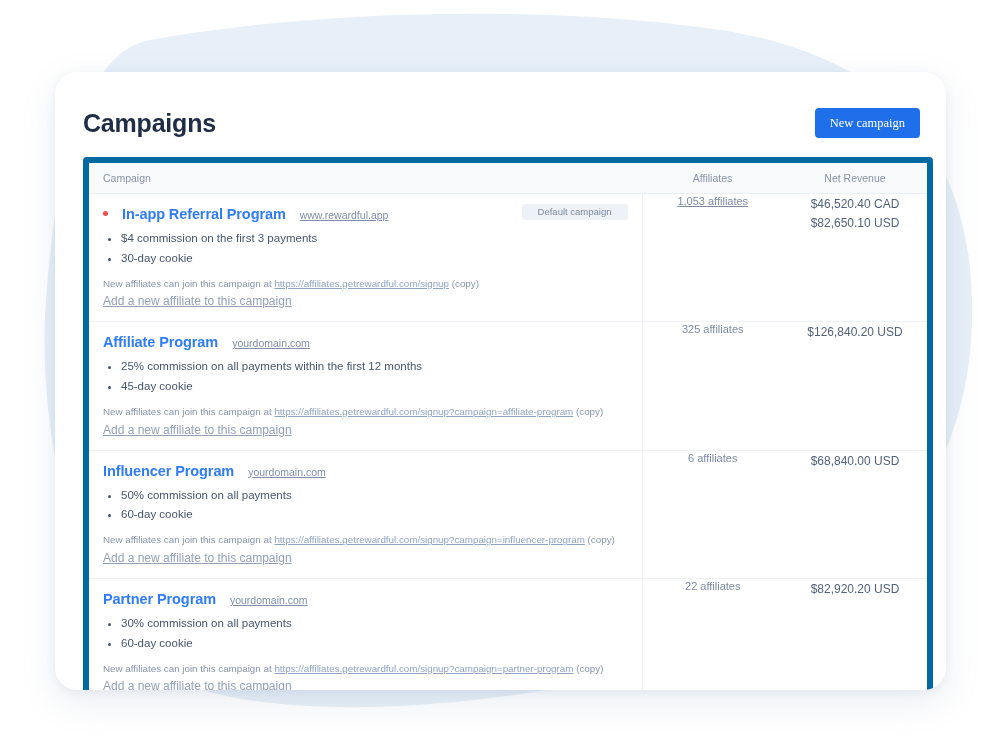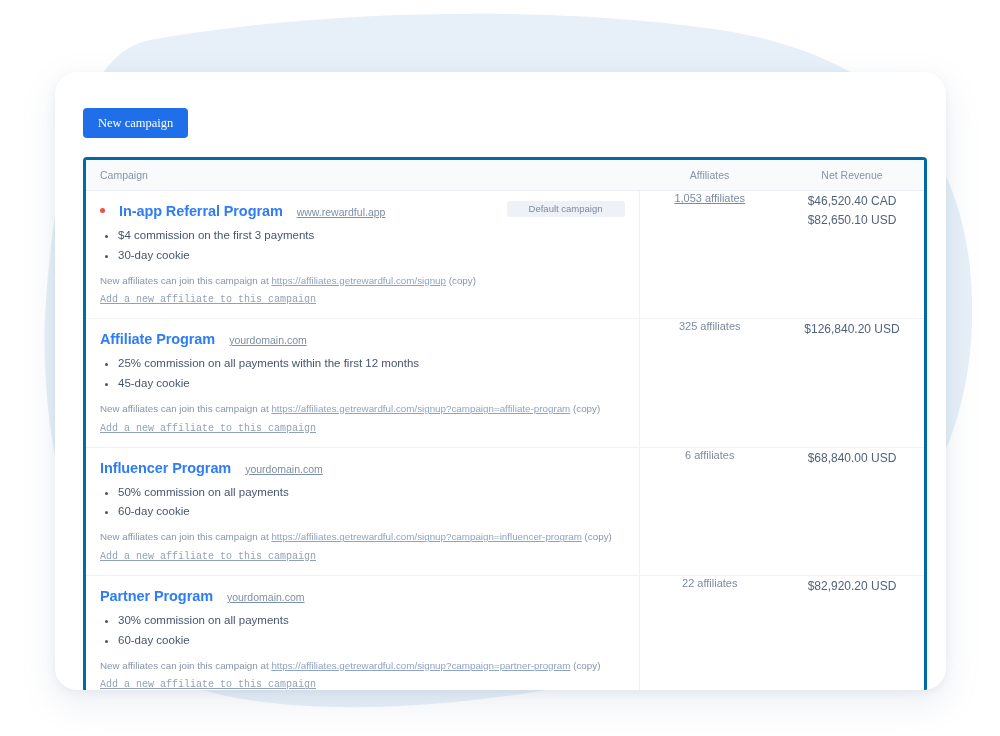--- a/index.html
+++ b/index.html
@@ -72,21 +72,21 @@
     line-height: 1;
     white-space: nowrap;
   }
 
   
   .table-wrap {
     position: absolute;
     left: 28px;
     top: 85px;
     width: 838px;
-    border: 3px solid #0369a1;
+    border: 6px solid #0369a1;
     border-radius: 4px;
     overflow: hidden;
     background: #fff;
   }
   table.campaigns {
     border-collapse: collapse;
     width: 100%;
     table-layout: fixed;
   }
   table.campaigns thead th {
@@ -160,21 +160,21 @@
     text-decoration: underline;
   }
   .badge-default {
     position: absolute;
     right: 0;
     top: -2px;
     background: #eef1f6;
     color: #7b8ba3;
     font-size: 9.5px;
     border-radius: 3px;
-    padding: 3px 22px;
+    padding: 3px 16px;
     line-height: 1;
     white-space: nowrap;
   }
   ul.camp-bullets {
     margin: 8px 0 0 0;
     padding-left: 18px;
     list-style: disc;
   }
   ul.camp-bullets li {
     font-size: 11.5px;
@@ -188,24 +188,23 @@
     color: #8794ab;
     line-height: 1.5;
   }
   .camp-join a {
     color: #8fa3c4;
     text-decoration: underline;
   }
   .camp-addlink {
     display: inline-block;
     margin-top: 1px;
-    font-size: 10px;
+    font-size: 12px;
     color: #93a1b8;
     text-decoration: underline;
-    font-family: Liberation Mono, monospace;
   }
   .affiliates-link {
     color: #7c8aa0;
     text-decoration: underline;
   }
   .affiliates-plain {
     color: #7c8aa0;
     text-decoration: none;
   }
   .rev-line { display: block; }
@@ -216,20 +215,21 @@
 <svg id="bg-blob" viewBox="0 0 1000 736" xmlns="http://www.w3.org/2000/svg" aria-hidden="true">
   <path d="M150 40 C 330 8, 560 6, 720 30 C 880 54, 968 140, 972 300
            C 976 450, 900 572, 760 630 C 650 676, 520 700, 400 706
            C 300 711, 210 700, 168 676 C 120 648, 96 600, 76 540
            C 52 468, 40 380, 46 300 C 54 190, 78 53, 150 40 Z" fill="#e7f0f8"></path>
 </svg>
 
 <div id="app-card">
 
   <div class="card-header">
+    <h1 class="page-title">Campaigns</h1>
     <button class="btn-primary">New campaign</button>
   </div>
 
   <div class="table-wrap">
     <table class="campaigns">
       <colgroup>
         <col style="width:553px">
           <col style="width:141px">
           <col style="width:144px">
       </colgroup>

